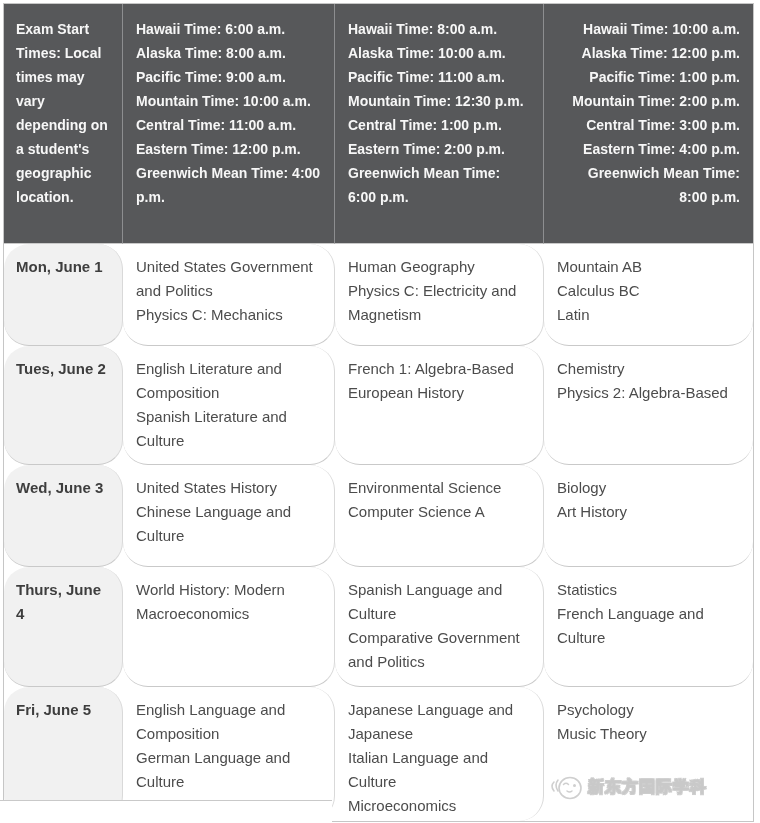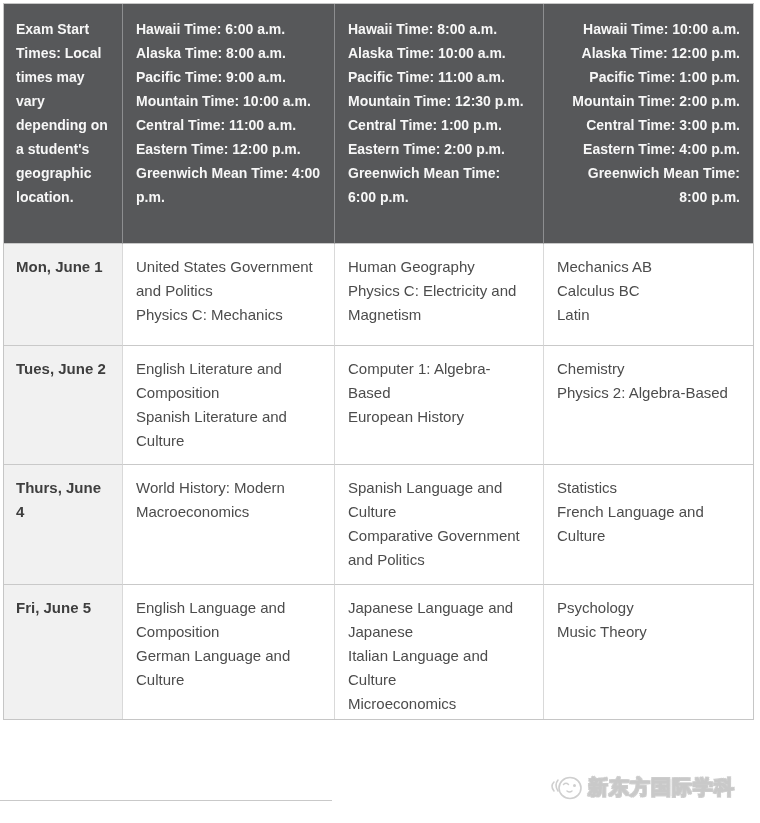--- a/index.html
+++ b/index.html
@@ -30,20 +30,21 @@
   }
   tr.head th:last-child{border-right:none;text-align:right;}
   tr.head th.day{padding:13px 14px 9px 12px;}
 
   
   tbody td{
     background:#fff;color:var(--body-text);
     font-size:15px;line-height:24px;padding:11px 13px;
     border-right:1px solid var(--body-vborder);
     border-bottom:1px solid var(--body-border);
+    border-radius:25px;
   }
   tbody td:last-child{border-right:none;}
   tbody tr:last-child td{border-bottom:none;padding-bottom:2px;}
   tbody td.day{
     background:var(--label-bg);color:var(--label-text);
     font-weight:bold;padding:11px 14px 11px 12px;
   }
   .line{display:block;}
 
   
@@ -51,21 +52,21 @@
     position:absolute;left:0;top:800px;width:332px;height:23px;
     background:#fff;border-top:1px solid var(--body-border);
   }
 
   
   .watermark{
     position:absolute;left:547px;top:770px;height:34px;
     display:flex;align-items:center;gap:5px;pointer-events:none;
   }
   .watermark .wm-text{
-    font-size:20px;font-weight:bold;color:#ffffff;letter-spacing:1px;
+    font-size:16px;font-weight:bold;color:#ffffff;letter-spacing:1px;
     -webkit-text-stroke:1px var(--watermark-outline);
     text-shadow:-1px -1px 0 #d2d2d2,1px -1px 0 #d2d2d2,-1px 1px 0 #d2d2d2,1px 1px 0 #d2d2d2;
   }
 </style>
 </head>
 <body>
 
 <div class="page">
 
   <table class="schedule">
@@ -112,38 +113,53 @@
         <td class="day">Mon, June 1</td>
         <td>
             <div class="line">United States Government and Politics</div>
             <div class="line">Physics C: Mechanics</div>
           </td>
         <td>
             <div class="line">Human Geography</div>
             <div class="line">Physics C: Electricity and Magnetism</div>
           </td>
         <td>
-            <div class="line">Mechanics AB</div>
+            <div class="line">Mountain AB</div>
             <div class="line">Calculus BC</div>
             <div class="line">Latin</div>
           </td>
       </tr>
       <tr style="height:117px">
         <td class="day">Tues, June 2</td>
         <td>
             <div class="line">English Literature and Composition</div>
             <div class="line">Spanish Literature and Culture</div>
           </td>
         <td>
-            <div class="line">Computer 1: Algebra-Based</div>
+            <div class="line">French 1: Algebra-Based</div>
             <div class="line">European History</div>
           </td>
         <td>
             <div class="line">Chemistry</div>
             <div class="line">Physics 2: Algebra-Based</div>
+          </td>
+      </tr>
+      <tr style="height:102px">
+        <td class="day">Wed, June 3</td>
+        <td>
+            <div class="line">United States History</div>
+            <div class="line">Chinese Language and Culture</div>
+          </td>
+        <td>
+            <div class="line">Environmental Science</div>
+            <div class="line">Computer Science A</div>
+          </td>
+        <td>
+            <div class="line">Biology</div>
+            <div class="line">Art History</div>
           </td>
       </tr>
       <tr style="height:120px">
         <td class="day">Thurs, June 4</td>
         <td>
             <div class="line">World History: Modern</div>
             <div class="line">Macroeconomics</div>
           </td>
         <td>
             <div class="line">Spanish Language and Culture</div>

